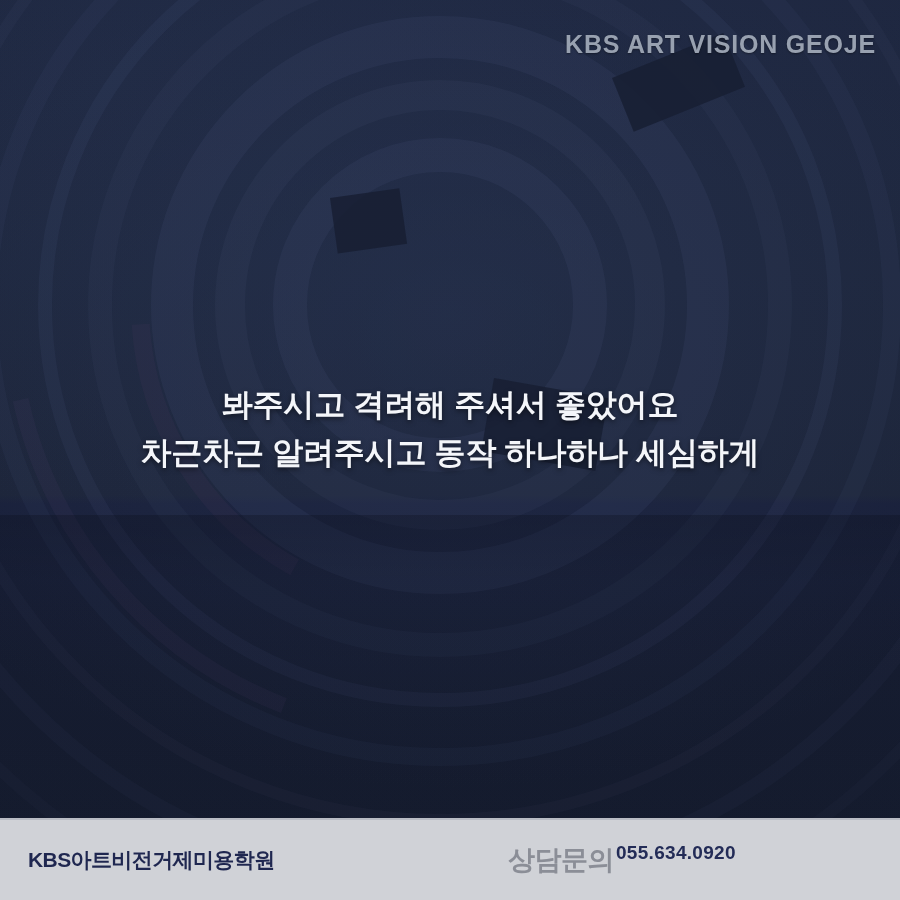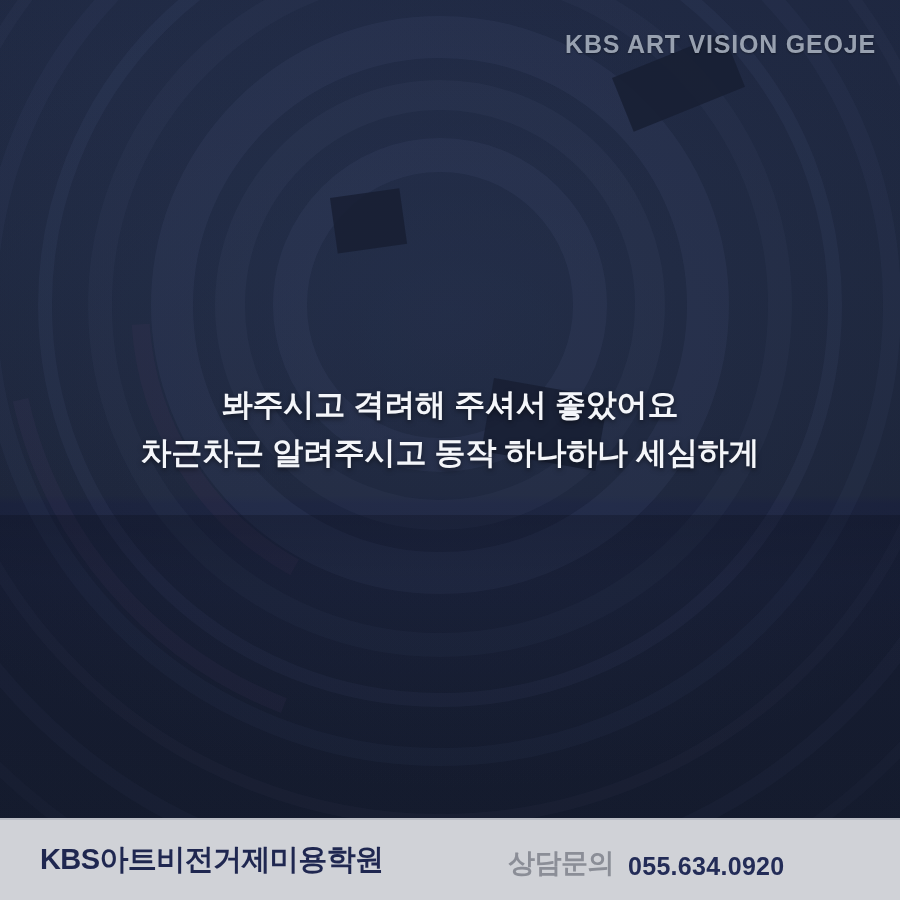--- a/index.html
+++ b/index.html
@@ -102,47 +102,46 @@
     left: 0; right: 0;
     bottom: 0;
     height: 80px;
     background: #d0d2d7;
     border-top: 2px solid #b9bcc4;
     display: flex;
     align-items: center;
   }
   .footer-brand {
     position: absolute;
-    left: 40px;
-    font-size: 29px;
+    left: 28px;
+    font-size: 21px;
     font-weight: bold;
     color: #1f2750;
     letter-spacing: -0.6px;
     white-space: nowrap;
   }
   .footer-contact {
     position: absolute;
     left: 508px;
     display: flex;
-    align-items: flex-end;
-    gap: 14px;
+    align-items: flex-start;
+    gap: 2px;
     white-space: nowrap;
   }
   .contact-label {
     font-size: 27px;
     font-weight: bold;
     color: #8b8e97;
     letter-spacing: -0.5px;
   }
   .contact-phone {
-    font-size: 25px;
+    font-size: 19px;
     font-weight: bold;
     color: #232c57;
     letter-spacing: 0.3px;
-    margin-top: 12px;
   }
 </style>
 </head>
 <body>
 
 <div id="slide">
 
   <div class="bg-base"></div>
   <div class="bg-vignette"></div>
 

